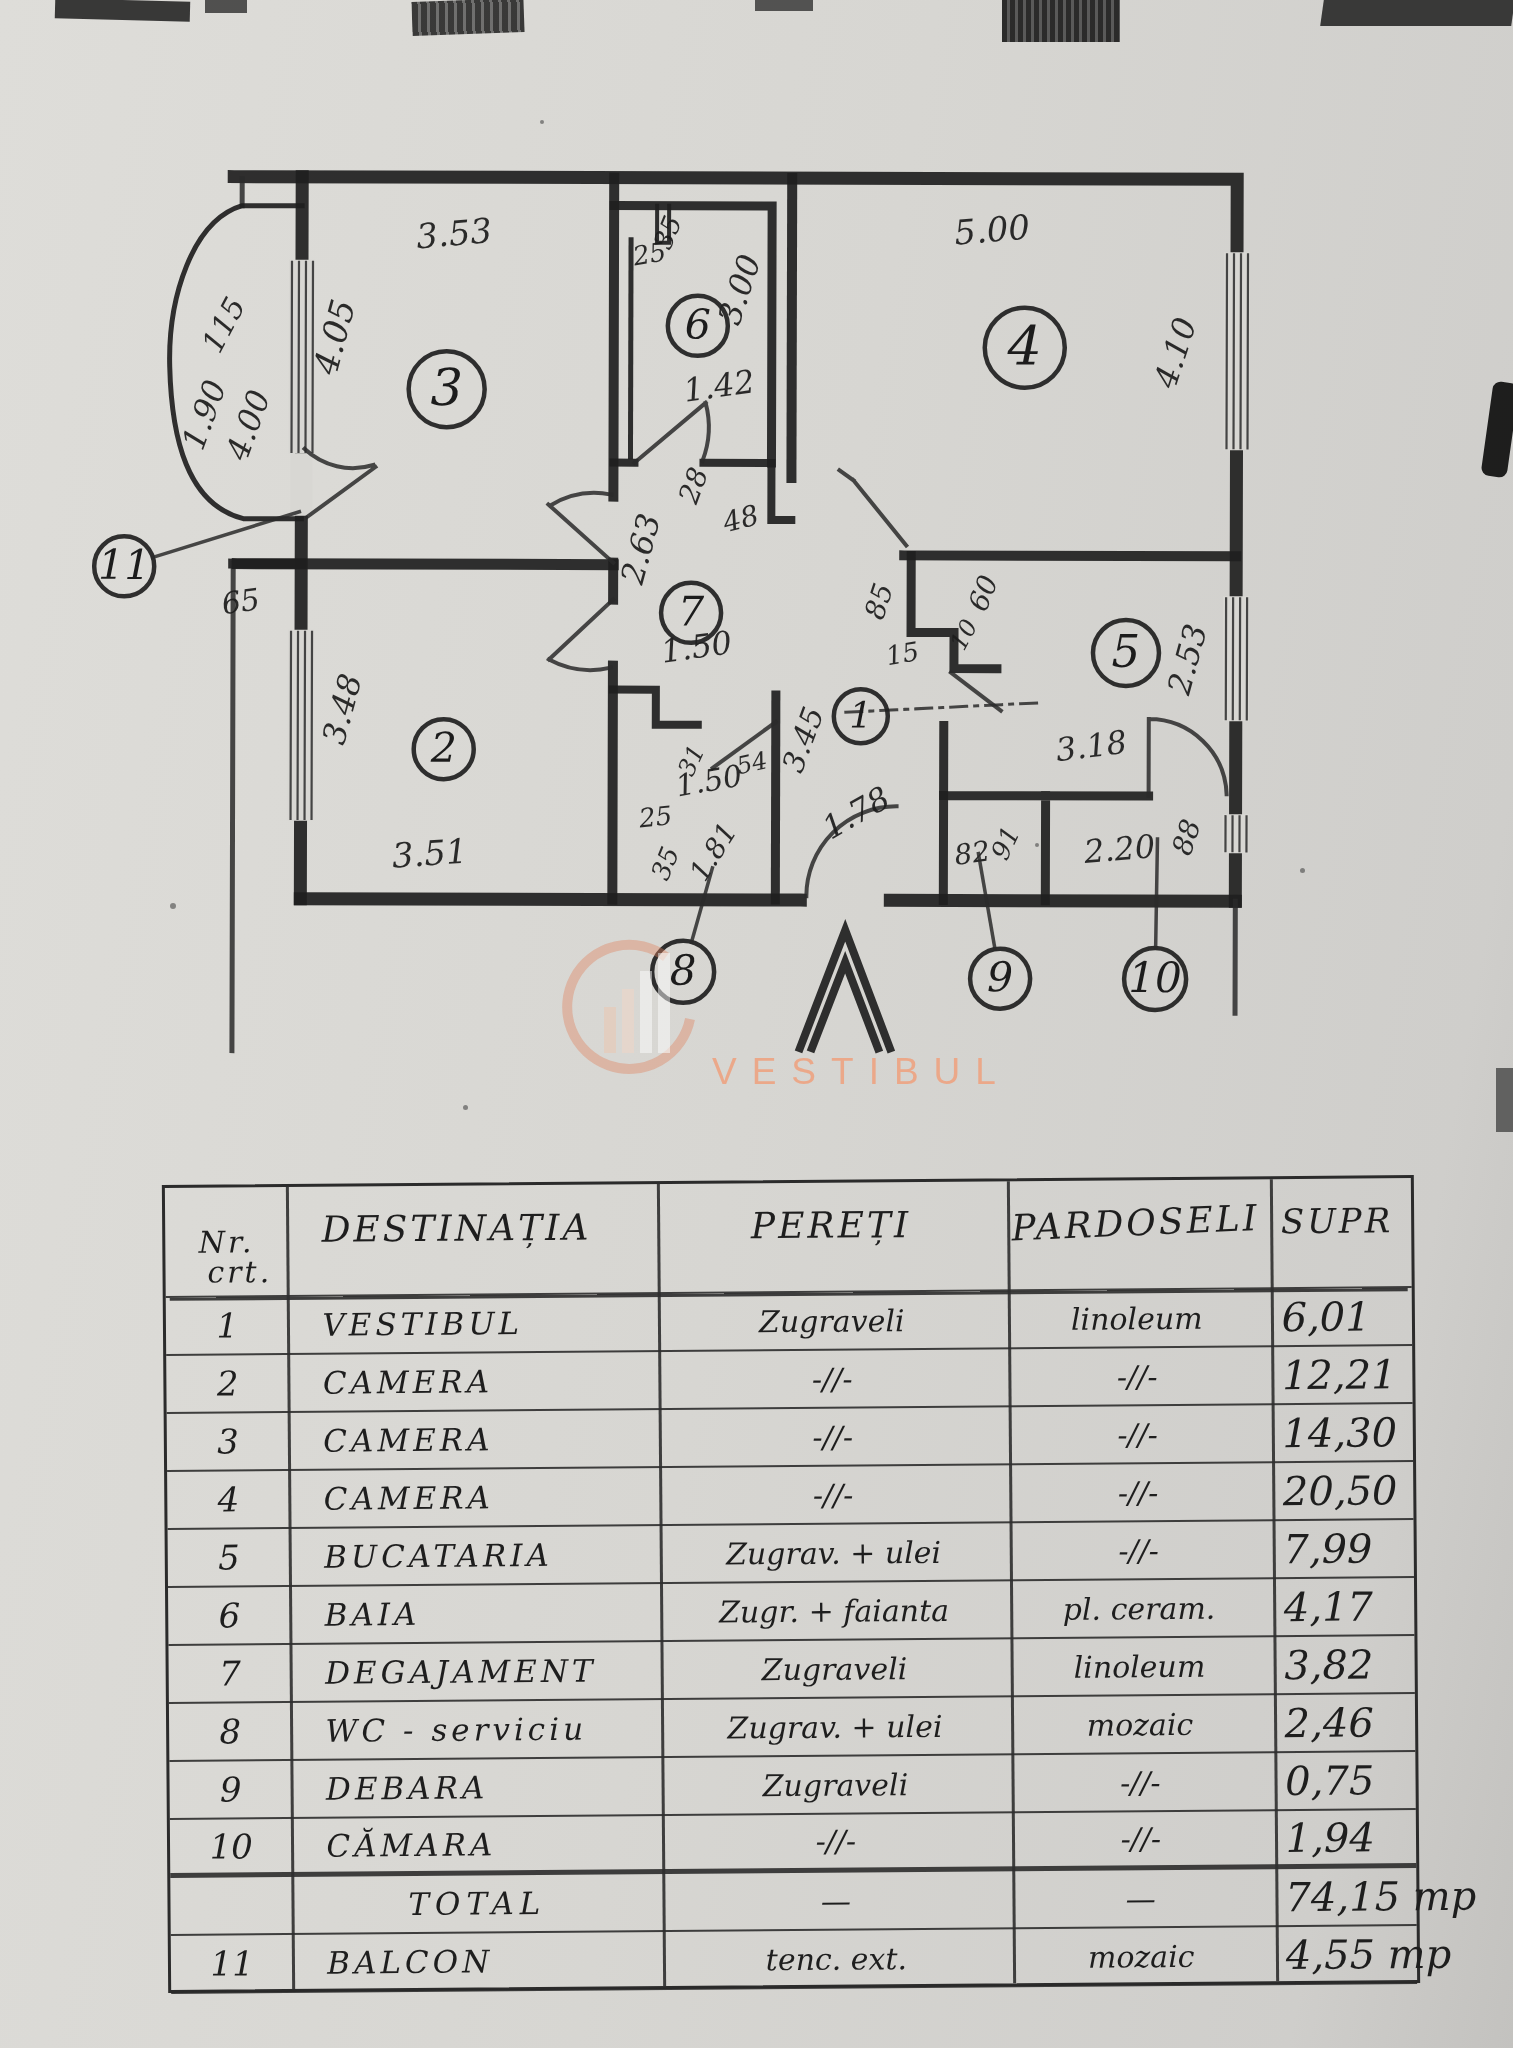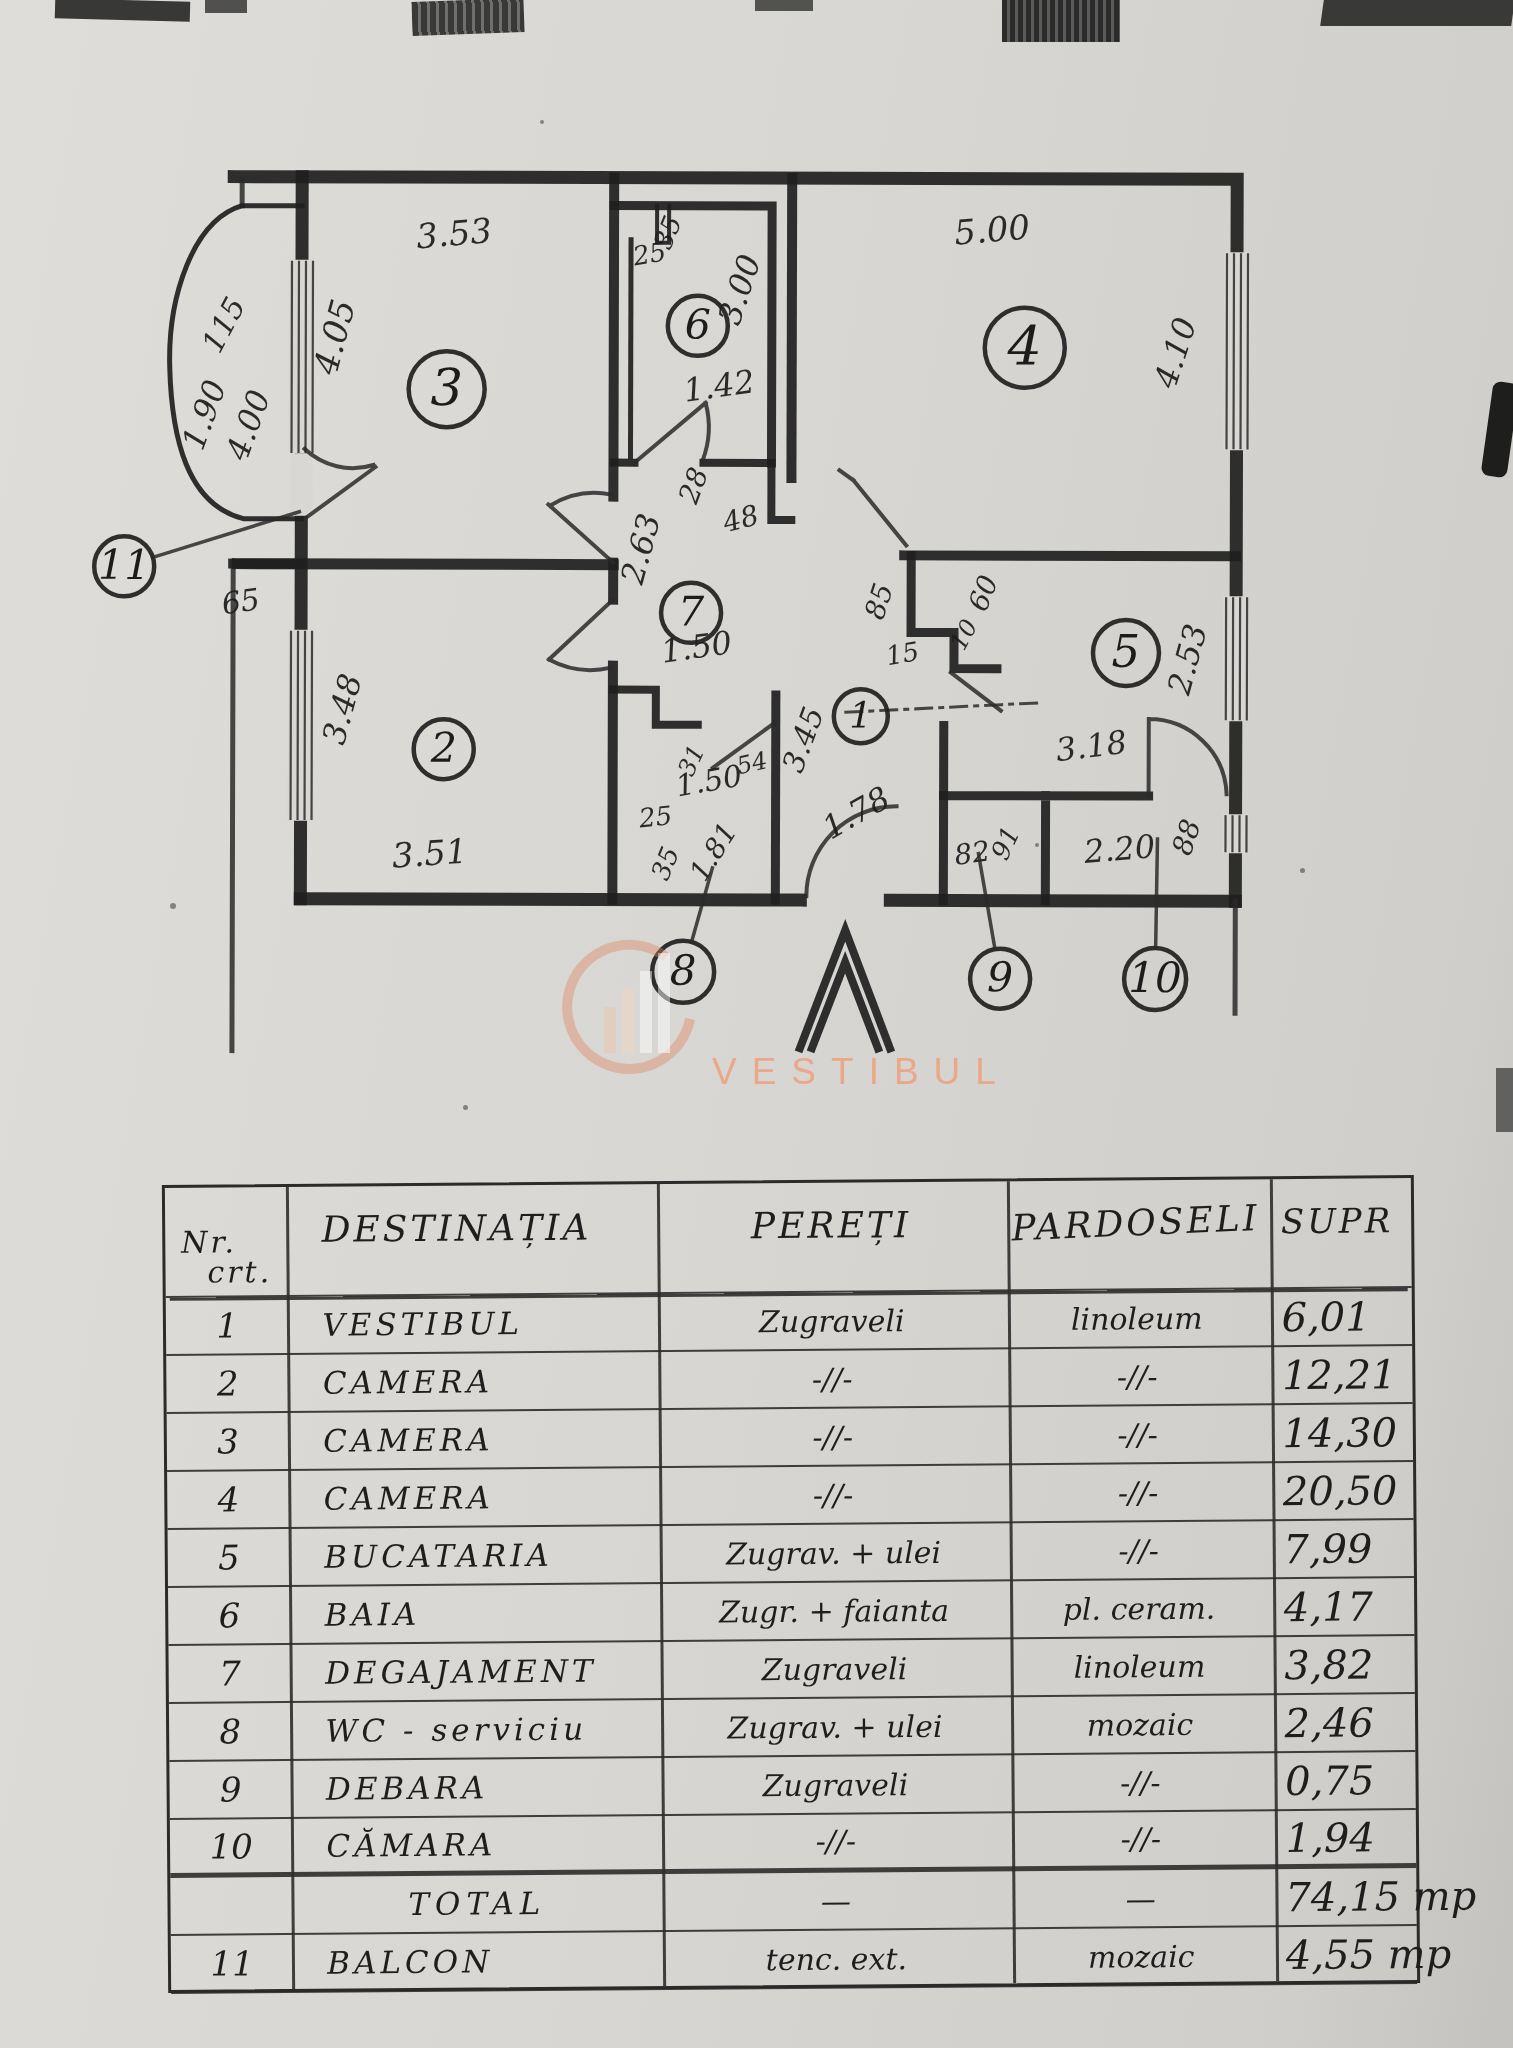--- a/index.html
+++ b/index.html
@@ -26,21 +26,21 @@
   .thead{height:110px;box-shadow:0 7px 0 -4px rgba(40,40,40,.88);}
   .trow:not(.thead){height:58px;}
   .tcell{box-sizing:border-box;overflow:visible;white-space:nowrap;
          font-style:italic;color:#1e1e1e;display:flex;align-items:center;}
   .c-nr{width:123px;justify-content:center;font-size:34px;}
   .c-dest{width:371px;padding-left:34px;font-size:31px;letter-spacing:4px;}
   .c-per{width:350px;justify-content:center;font-size:30px;}
   .c-pard{width:263px;justify-content:center;font-size:30px;}
   .c-supr{width:145px;justify-content:flex-start;padding-left:14px;font-size:40px;}
   .thead .tcell{font-size:36px;letter-spacing:3px;align-items:flex-start;padding-top:22px;}
-  .nrhdr{display:flex;flex-direction:column;font-size:30px;line-height:30px;padding-top:18px;}
+  .nrhdr{display:flex;flex-direction:column;font-size:30px;line-height:30px;padding-top:18px;align-items:center;}
   .nrhdr span:last-child{padding-left:26px;}
   .hdr-pard{transform:rotate(-2deg);}
   .total-dest{justify-content:center;padding-left:0;letter-spacing:6px;}
   
   .art{position:absolute;pointer-events:none;}
   .speck{position:absolute;background:#3a3a3a;border-radius:50%;opacity:.55;}
 </style>
 </head>
 <body>
 <div id="page">

